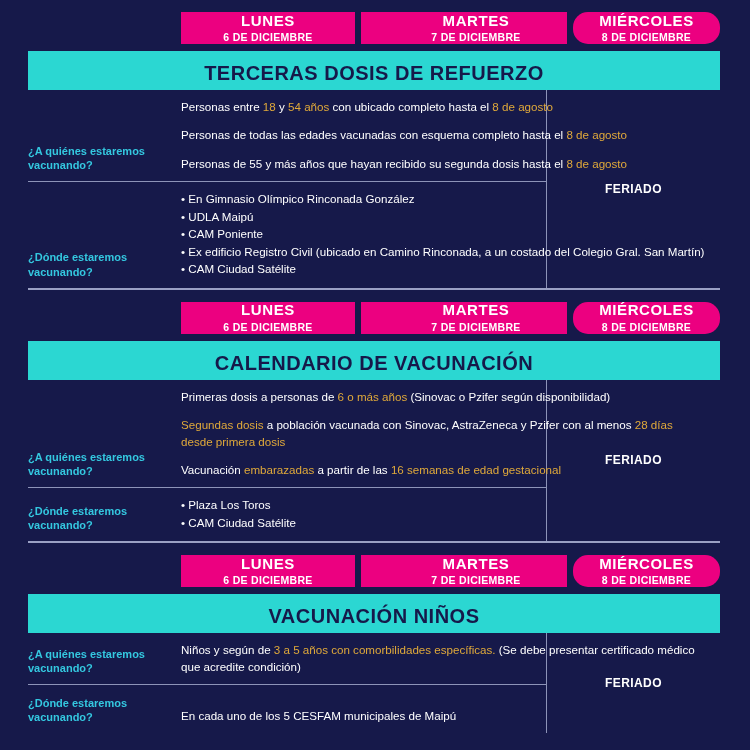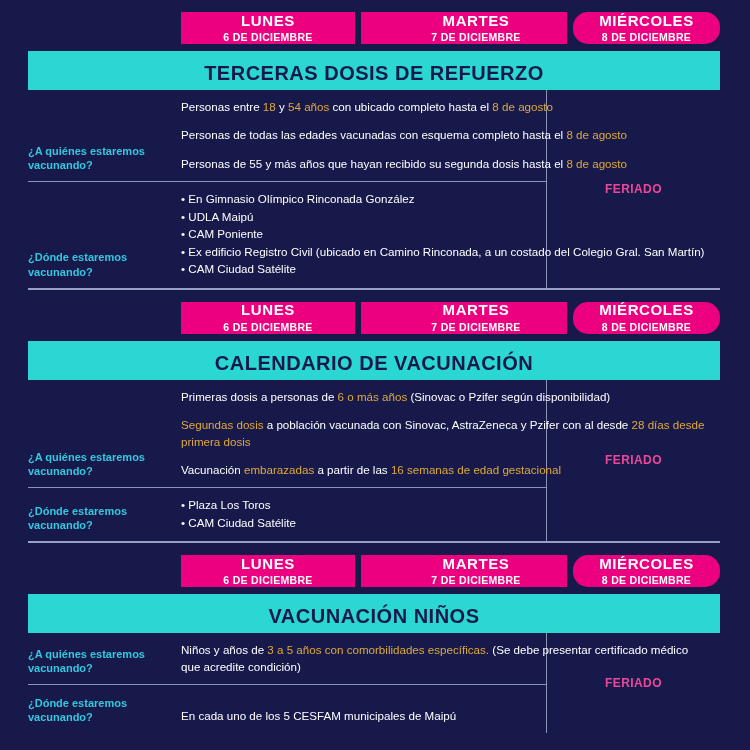--- a/index.html
+++ b/index.html
@@ -114,21 +114,21 @@
   }
 
   
   .feriado{
     position:absolute;
     left:547px;
     right:30px;
     display:flex;
     align-items:center;
     justify-content:center;
-    color:#ec4899;
+    color:#ffffff;
     font-size:12px;
     font-weight:bold;
     letter-spacing:.4px;
   }
 
   .spacer-top{height:12px;}
   .gap{height:12px;}
 </style>
 </head>
 <body>
@@ -211,21 +211,21 @@
     <div class="rows">
       <div class="vline" style="top:0;bottom:0;"></div>
       <div class="feriado" style="top:0;bottom:0;">
         <span>FERIADO</span>
       </div>
 
       <div class="row">
         <div class="q">¿A quiénes estaremos vacunando?</div>
         <div class="a">
             <p><span>Primeras dosis a personas de </span><span class="hl">6 o más años</span><span> (Sinovac o Pzifer según disponibilidad)</span></p>
-            <p><span class="hl">Segundas dosis</span><span> a población vacunada con Sinovac, AstraZeneca y Pzifer con al desde </span><span class="hl">28 días desde primera dosis</span></p>
+            <p><span class="hl">Segundas dosis</span><span> a población vacunada con Sinovac, AstraZeneca y Pzifer con al menos </span><span class="hl">28 días desde primera dosis</span></p>
             <p><span>Vacunación </span><span class="hl">embarazadas</span><span> a partir de las </span><span class="hl">16 semanas de edad gestacional</span></p>
           </div>
       </div>
 
       <div class="row-sep"></div>
 
       <div class="row">
         <div class="q">¿Dónde estaremos vacunando?</div>
         <div class="a">
             <ul>
@@ -261,21 +261,21 @@
 
     <div class="rows">
       <div class="vline" style="top:0;bottom:0;"></div>
       <div class="feriado" style="top:0;bottom:0;">
         <span>FERIADO</span>
       </div>
 
       <div class="row">
         <div class="q">¿A quiénes estaremos vacunando?</div>
         <div class="a">
-            <p><span>Niños y años de </span><span class="hl">3 a 5 años con comorbilidades específicas.</span><span> (Se debe presentar certificado médico que acredite condición)</span></p>
+            <p><span>Niños y según de </span><span class="hl">3 a 5 años con comorbilidades específicas.</span><span> (Se debe presentar certificado médico que acredite condición)</span></p>
           </div>
       </div>
 
       <div class="row-sep"></div>
 
       <div class="row">
         <div class="q">¿Dónde estaremos vacunando?</div>
         <div class="a">
           <p>En cada uno de los 5 CESFAM municipales de Maipú</p>
         </div>

